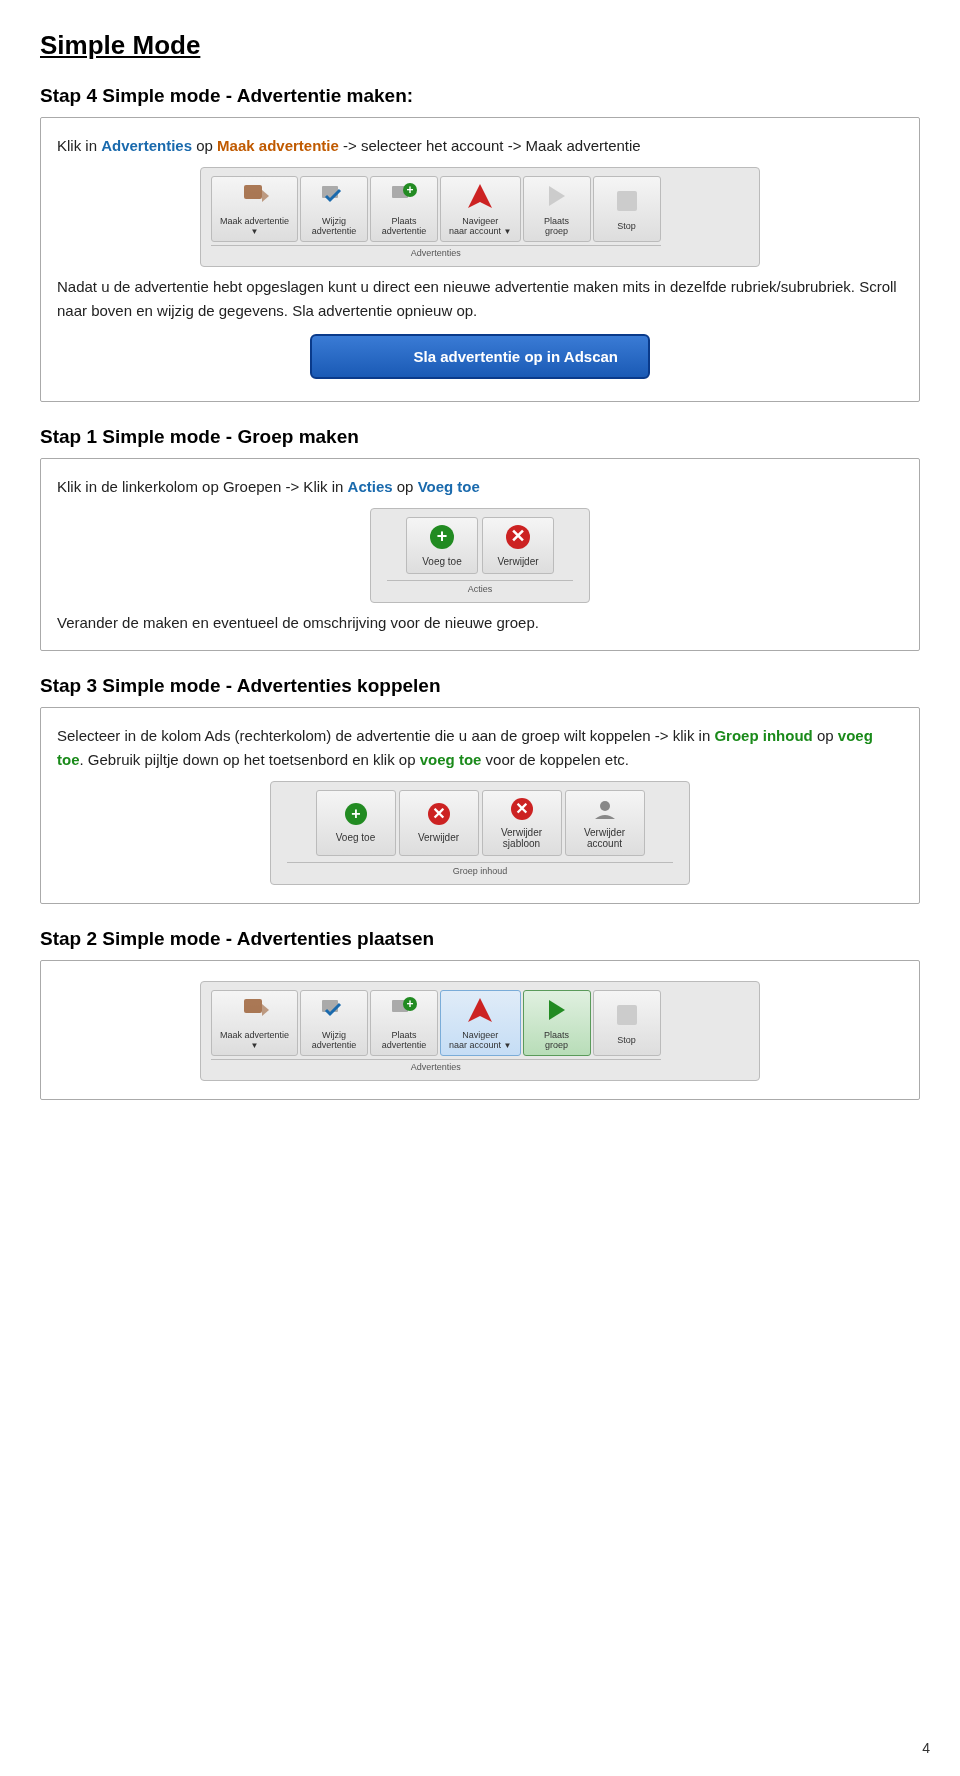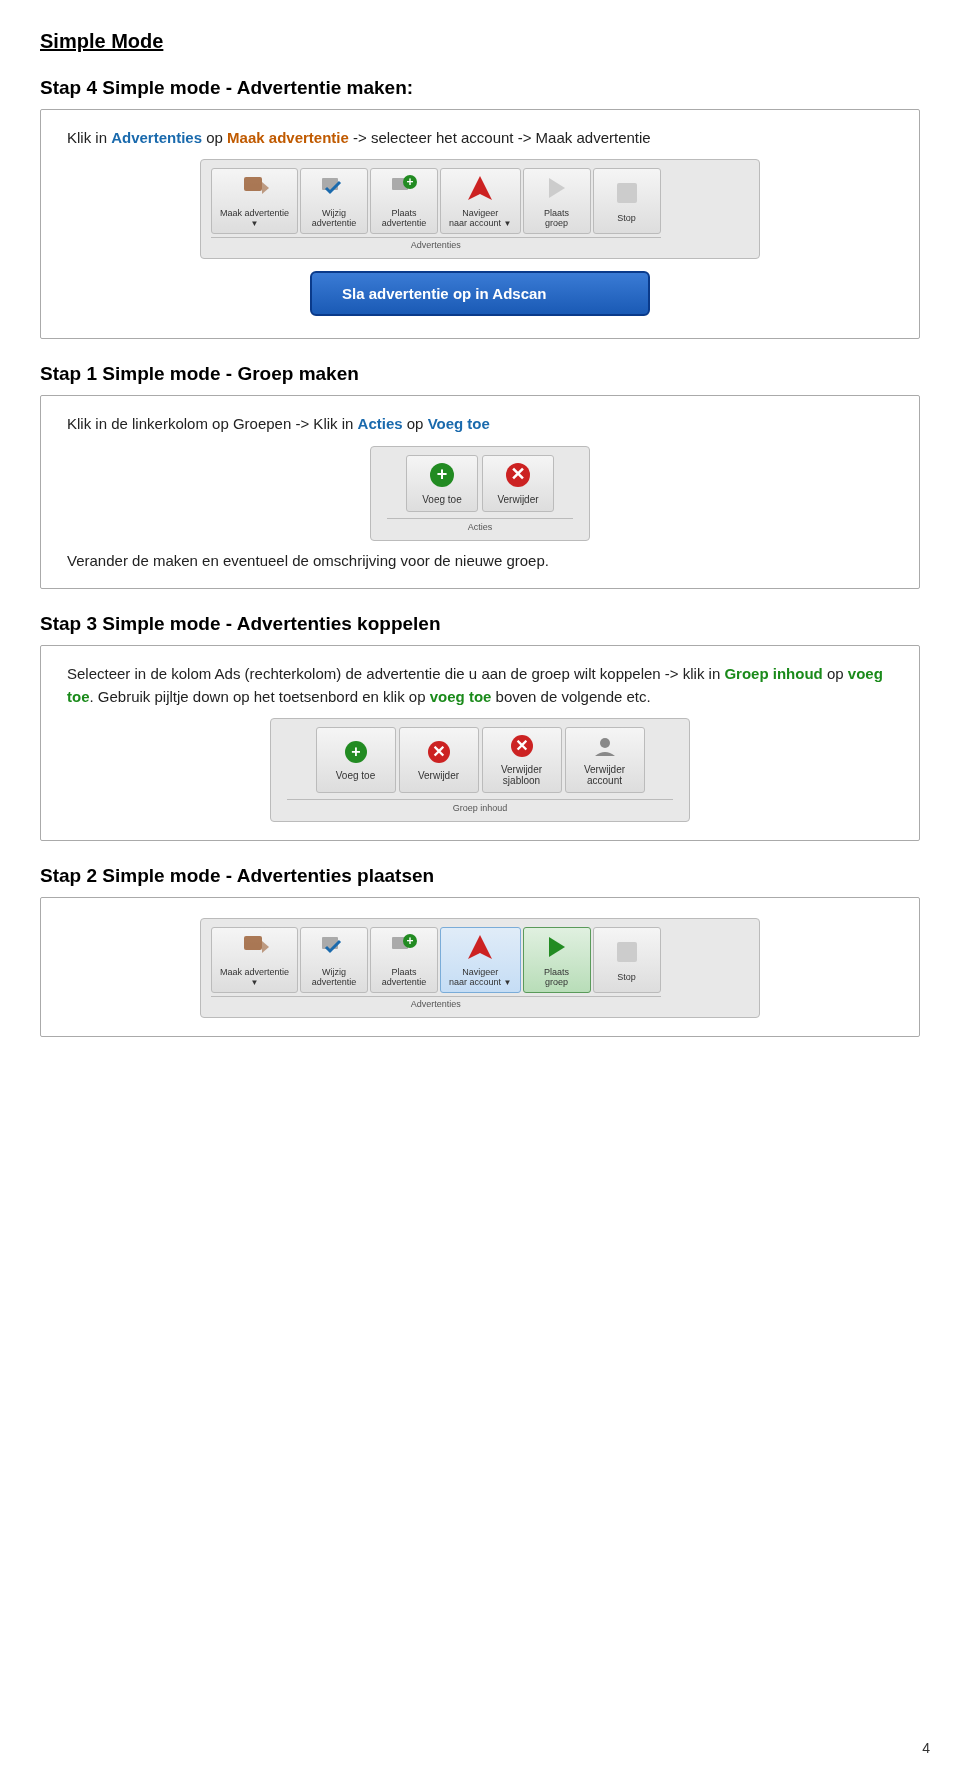--- a/index.html
+++ b/index.html
@@ -7,36 +7,36 @@
       font-family: Arial, sans-serif;
       font-size: 15px;
       background: #fff;
       color: #222;
       padding: 30px 40px;
       max-width: 960px;
       margin: 0 auto;
     }
 
     h1 {
-      font-size: 20px;
+      font-size: 26px;
       font-weight: bold;
       text-decoration: underline;
       margin-bottom: 22px;
       color: #000;
     }
 
     h2 {
       font-size: 19px;
       font-weight: bold;
       margin: 24px 0 10px 0;
       color: #000;
     }
 
     p {
-      margin: 6px 12px;
+      margin: 6px 2px;
       line-height: 1.55;
     }
 
     .blue { color: #1a6aad; font-weight: bold; }
     .orange { color: #c05a00; font-weight: bold; }
     .green-link { color: #1a8a1a; font-weight: bold; }
 
     .section-box {
       border: 1px solid #aaa;
       border-radius: 2px;
@@ -116,21 +116,21 @@
 
     .save-btn-img {
       display: block;
       margin: 12px auto;
       background: linear-gradient(to bottom, #3a7bd5, #1a5ab5);
       color: #fff;
       font-size: 15px;
       font-weight: bold;
       padding: 12px 30px;
       border-radius: 6px;
-      text-align: left;
+      text-align: right;
       width: 340px;
       border: 2px solid #0a3a8a;
       cursor: pointer;
     }
 
     .acties-img {
       display: block;
       margin: 10px auto 8px auto;
       background: #e8e8e8;
       border: 1px solid #bbb;
@@ -300,20 +300,21 @@
               </svg>
             </div>
             <span style="font-size:9px;text-align:center;">Stop</span>
           </div>
         </div>
         <div class="toolbar-section-label">Advertenties</div>
       </div>
     </div>
   </div>
 
+  <p>Nadat u de advertentie hebt opgeslagen kunt u direct een nieuwe advertentie maken mits in dezelfde rubriek/subrubriek. Scroll naar boven en wijzig de gegevens. Sla advertentie opnieuw op.</p>
 
   <div class="save-btn-img">Sla advertentie op in Adscan</div>
 </div>
 
 <h2>Stap 1 Simple mode - Groep maken</h2>
 
 <div class="section-box">
   <p>
     <span>Klik in de linkerkolom op Groepen -&gt; Klik in </span><span class="blue">Acties</span><span> op </span><span class="blue">Voeg toe</span>
   </p>
@@ -344,21 +345,21 @@
     </div>
   </div>
 
   <p>Verander de maken en eventueel de omschrijving voor de nieuwe groep.</p>
 </div>
 
 <h2>Stap 3 Simple mode - Advertenties koppelen</h2>
 
 <div class="section-box">
   <p>
-    <span>Selecteer in de kolom Ads (rechterkolom) de advertentie die u aan de groep wilt koppelen -&gt; klik in </span><span class="green-link">Groep inhoud</span><span> op </span><span class="green-link">voeg toe</span><span>. Gebruik pijltje down op het toetsenbord en klik op </span><span class="green-link">voeg toe</span><span> boven de volgende etc.</span>
+    <span>Selecteer in de kolom Ads (rechterkolom) de advertentie die u aan de groep wilt koppelen -&gt; klik in </span><span class="green-link">Groep inhoud</span><span> op </span><span class="green-link">voeg toe</span><span>. Gebruik pijltje down op het toetsenbord en klik op </span><span class="green-link">voeg toe</span><span> voor de koppelen etc.</span>
   </p>
 
   <div class="groep-inhoud-img">
     <div style="display:flex;flex-direction:column;align-items:center;">
       <div class="groep-inhoud-buttons">
         <div class="groep-btn">
           <div class="icon-area">
             <svg width="24" height="24" viewBox="0 0 24 24">
               <circle cx="12" cy="12" r="11" fill="#228B22"></circle>
               <text x="12" y="17" text-anchor="middle" font-size="16" fill="white" font-weight="bold">+</text>

